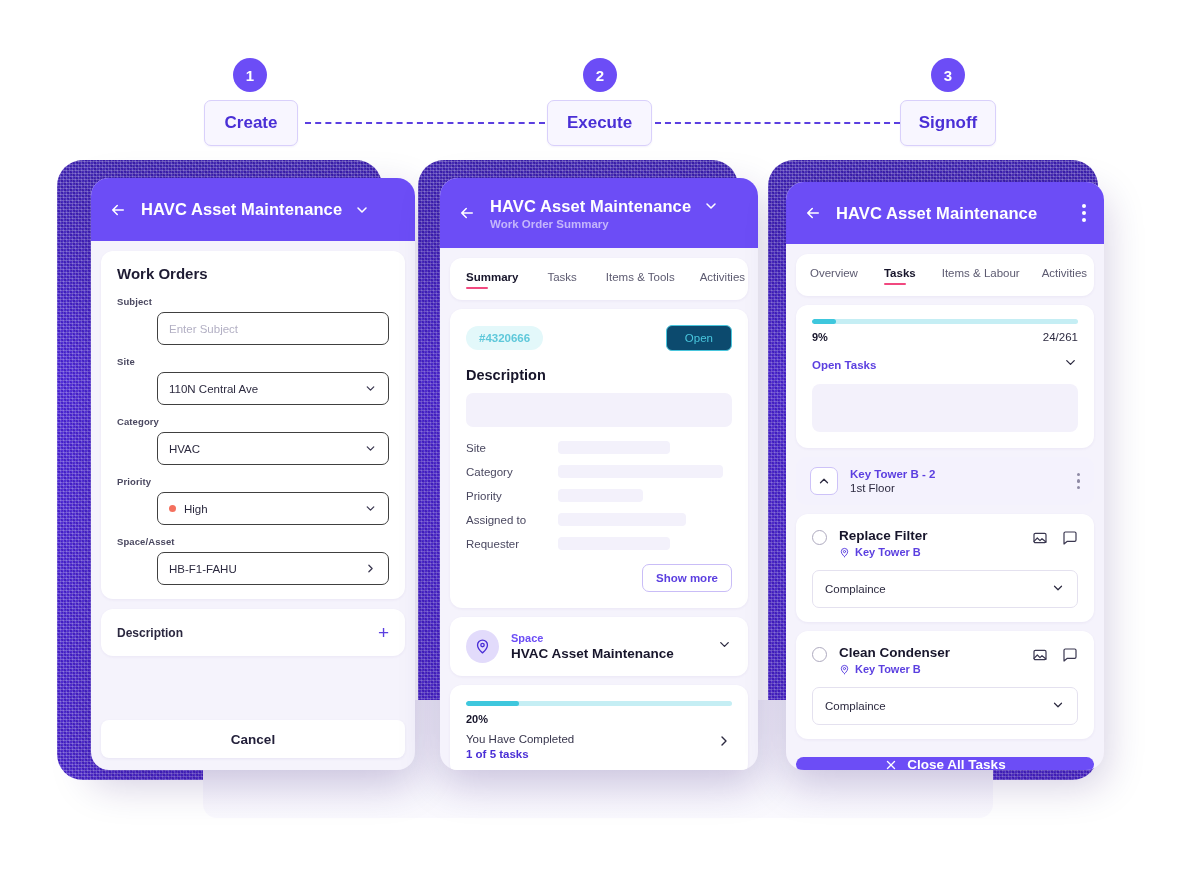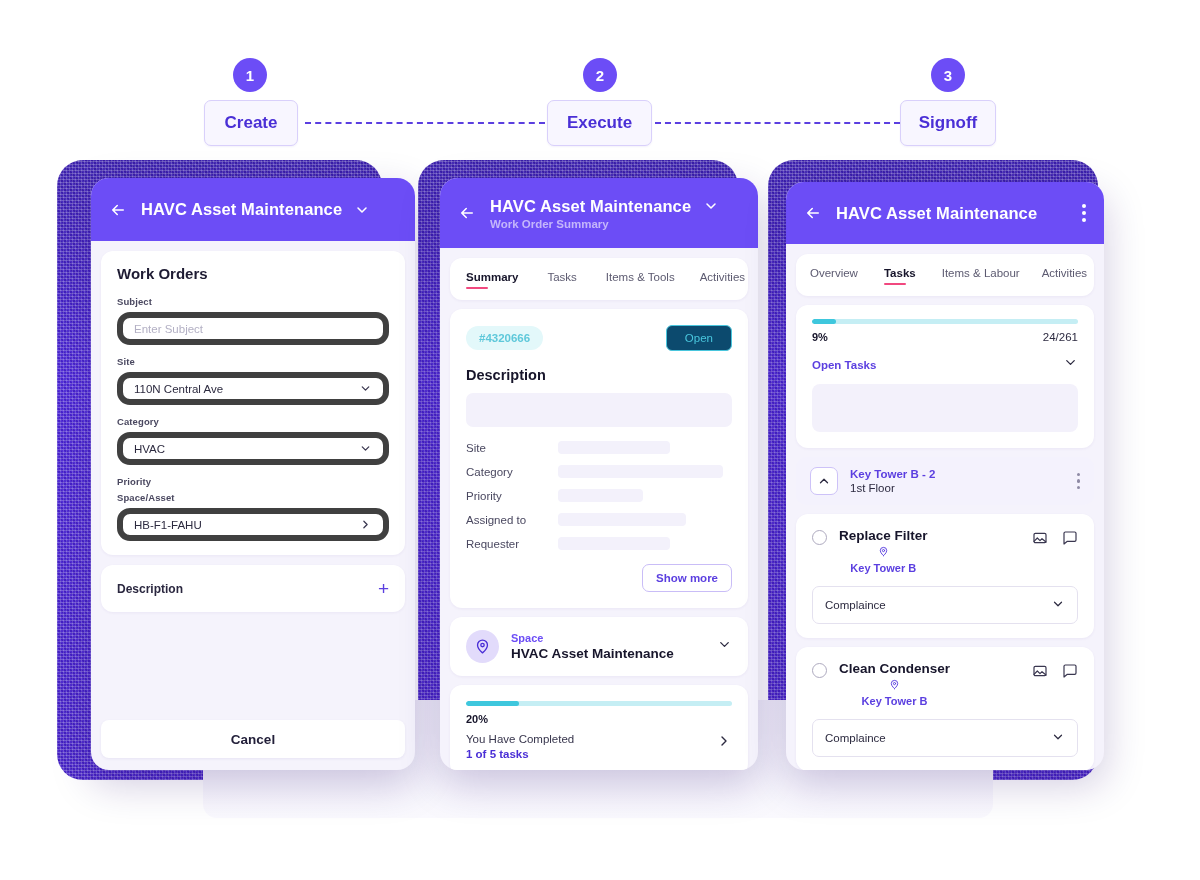--- a/index.html
+++ b/index.html
@@ -76,23 +76,24 @@
   .ph-body { flex: 1 1 auto; padding: 10px; display: flex; flex-direction: column; gap: 10px; overflow: hidden; }
   .card {
     background: #fff; border-radius: 12px; padding: 14px 16px;
     box-shadow: 0 1px 3px rgba(60,40,140,.06);
   }
 
   
   .sec-title { font-size: 15px; font-weight: 700; color: #1e1b33; margin-bottom: 14px; }
   .f-label { font-size: 9.5px; font-weight: 700; color: #4a4860; margin-bottom: 5px; letter-spacing: .1px; }
   .f-field {
-    height: 33px; border: 6px solid #404040; border-radius: 13px; background: #fff;
+    height: 33px; border: 1px solid #404040; border-radius: 7px; background: #fff;
     display: flex; align-items: center; padding: 0 11px; font-size: 11.5px; color: #2c2a3f;
     margin-bottom: 11px;
+    margin-left: 40px;
   }
   .f-field.ph { color: #b3b0c4; }
   .f-field .sp { margin-left: auto; display: flex; align-items: center; }
   .dot-red { width: 7px; height: 7px; border-radius: 50%; background: #f4705e; margin-right: 8px; }
   .attach-row { display: flex; align-items: center; }
   .attach-lbl { font-size: 12px; font-weight: 700; color: #2b2840; }
   .plus { margin-left: auto; color: #5b3fe0; font-size: 19px; line-height: 1; font-weight: 300; }
   .spacer { flex: 1 1 auto; }
   .btn-row { display: flex; gap: 8px; padding: 0 0 2px 0; }
   .btn {
@@ -158,21 +159,21 @@
     width: 28px; height: 28px; border: 1.3px solid #cdc2f8; border-radius: 7px;
     background: #fff; display: flex; align-items: center; justify-content: center; flex: 0 0 auto;
   }
   .grp-t1 { font-size: 11.5px; font-weight: 700; color: #5b3fe0; }
   .grp-t2 { font-size: 11.5px; color: #2c2a40; margin-top: 2px; }
   .kebab-d { margin-left: auto; display: flex; flex-direction: column; gap: 3px; }
   .kebab-d i { width: 3.5px; height: 3.5px; border-radius: 50%; background: #8e8aa5; display: block; }
   .task-head { display: flex; align-items: flex-start; gap: 12px; }
   .radio { width: 15px; height: 15px; border: 1.6px solid #aeaabf; border-radius: 50%; flex: 0 0 auto; margin-top: 2px; }
   .task-name { font-size: 13.5px; font-weight: 700; color: #17152b; }
-  .task-loc { font-size: 11px; font-weight: 700; color: #5b3fe0; display: flex; align-items: center; gap: 5px; margin-top: 3px; flex-direction: column; }
+  .task-loc { font-size: 11px; font-weight: 700; color: #5b3fe0; display: flex; align-items: center; gap: 5px; margin-top: 3px; }
   .task-acts { margin-left: auto; display: flex; gap: 14px; align-items: center; padding-top: 2px; }
   .sel {
     height: 38px; border: 1px solid #e4e1ef; border-radius: 7px; background: #fff;
     display: flex; align-items: center; padding: 0 12px; font-size: 11.5px; color: #2c2a3f;
     margin-top: 12px;
   }
   .sel .sp { margin-left: auto; }
   .close-btn {
     background: #6c4df6; color: #fff; border-radius: 9px; height: 37px;
     display: flex; align-items: center; justify-content: center; gap: 9px;
@@ -243,20 +244,29 @@
         <div class="f-field">
           <span>HVAC</span>
           <span class="sp">
             <svg width="13" height="13" viewBox="0 0 24 24" fill="none" stroke="#3a3750" stroke-width="2.3" stroke-linecap="round" stroke-linejoin="round">
                 <path d="M6 9l6 6 6-6"></path>
               </svg>
           </span>
         </div>
 
         <div class="f-label">Priority</div>
+        <div class="f-field">
+          <span class="dot-red"></span>
+          <span>High</span>
+          <span class="sp">
+            <svg width="13" height="13" viewBox="0 0 24 24" fill="none" stroke="#3a3750" stroke-width="2.3" stroke-linecap="round" stroke-linejoin="round">
+                <path d="M6 9l6 6 6-6"></path>
+              </svg>
+          </span>
+        </div>
 
         <div class="f-label">Space/Asset</div>
         <div class="f-field" style="margin-bottom:8px;">
           <span>HB-F1-FAHU</span>
           <span class="sp">
             <svg width="13" height="13" viewBox="0 0 24 24" fill="none" stroke="#3a3750" stroke-width="2.3" stroke-linecap="round" stroke-linejoin="round">
                 <path d="M9 18l6-6-6-6"></path>
               </svg>
           </span>
         </div>

